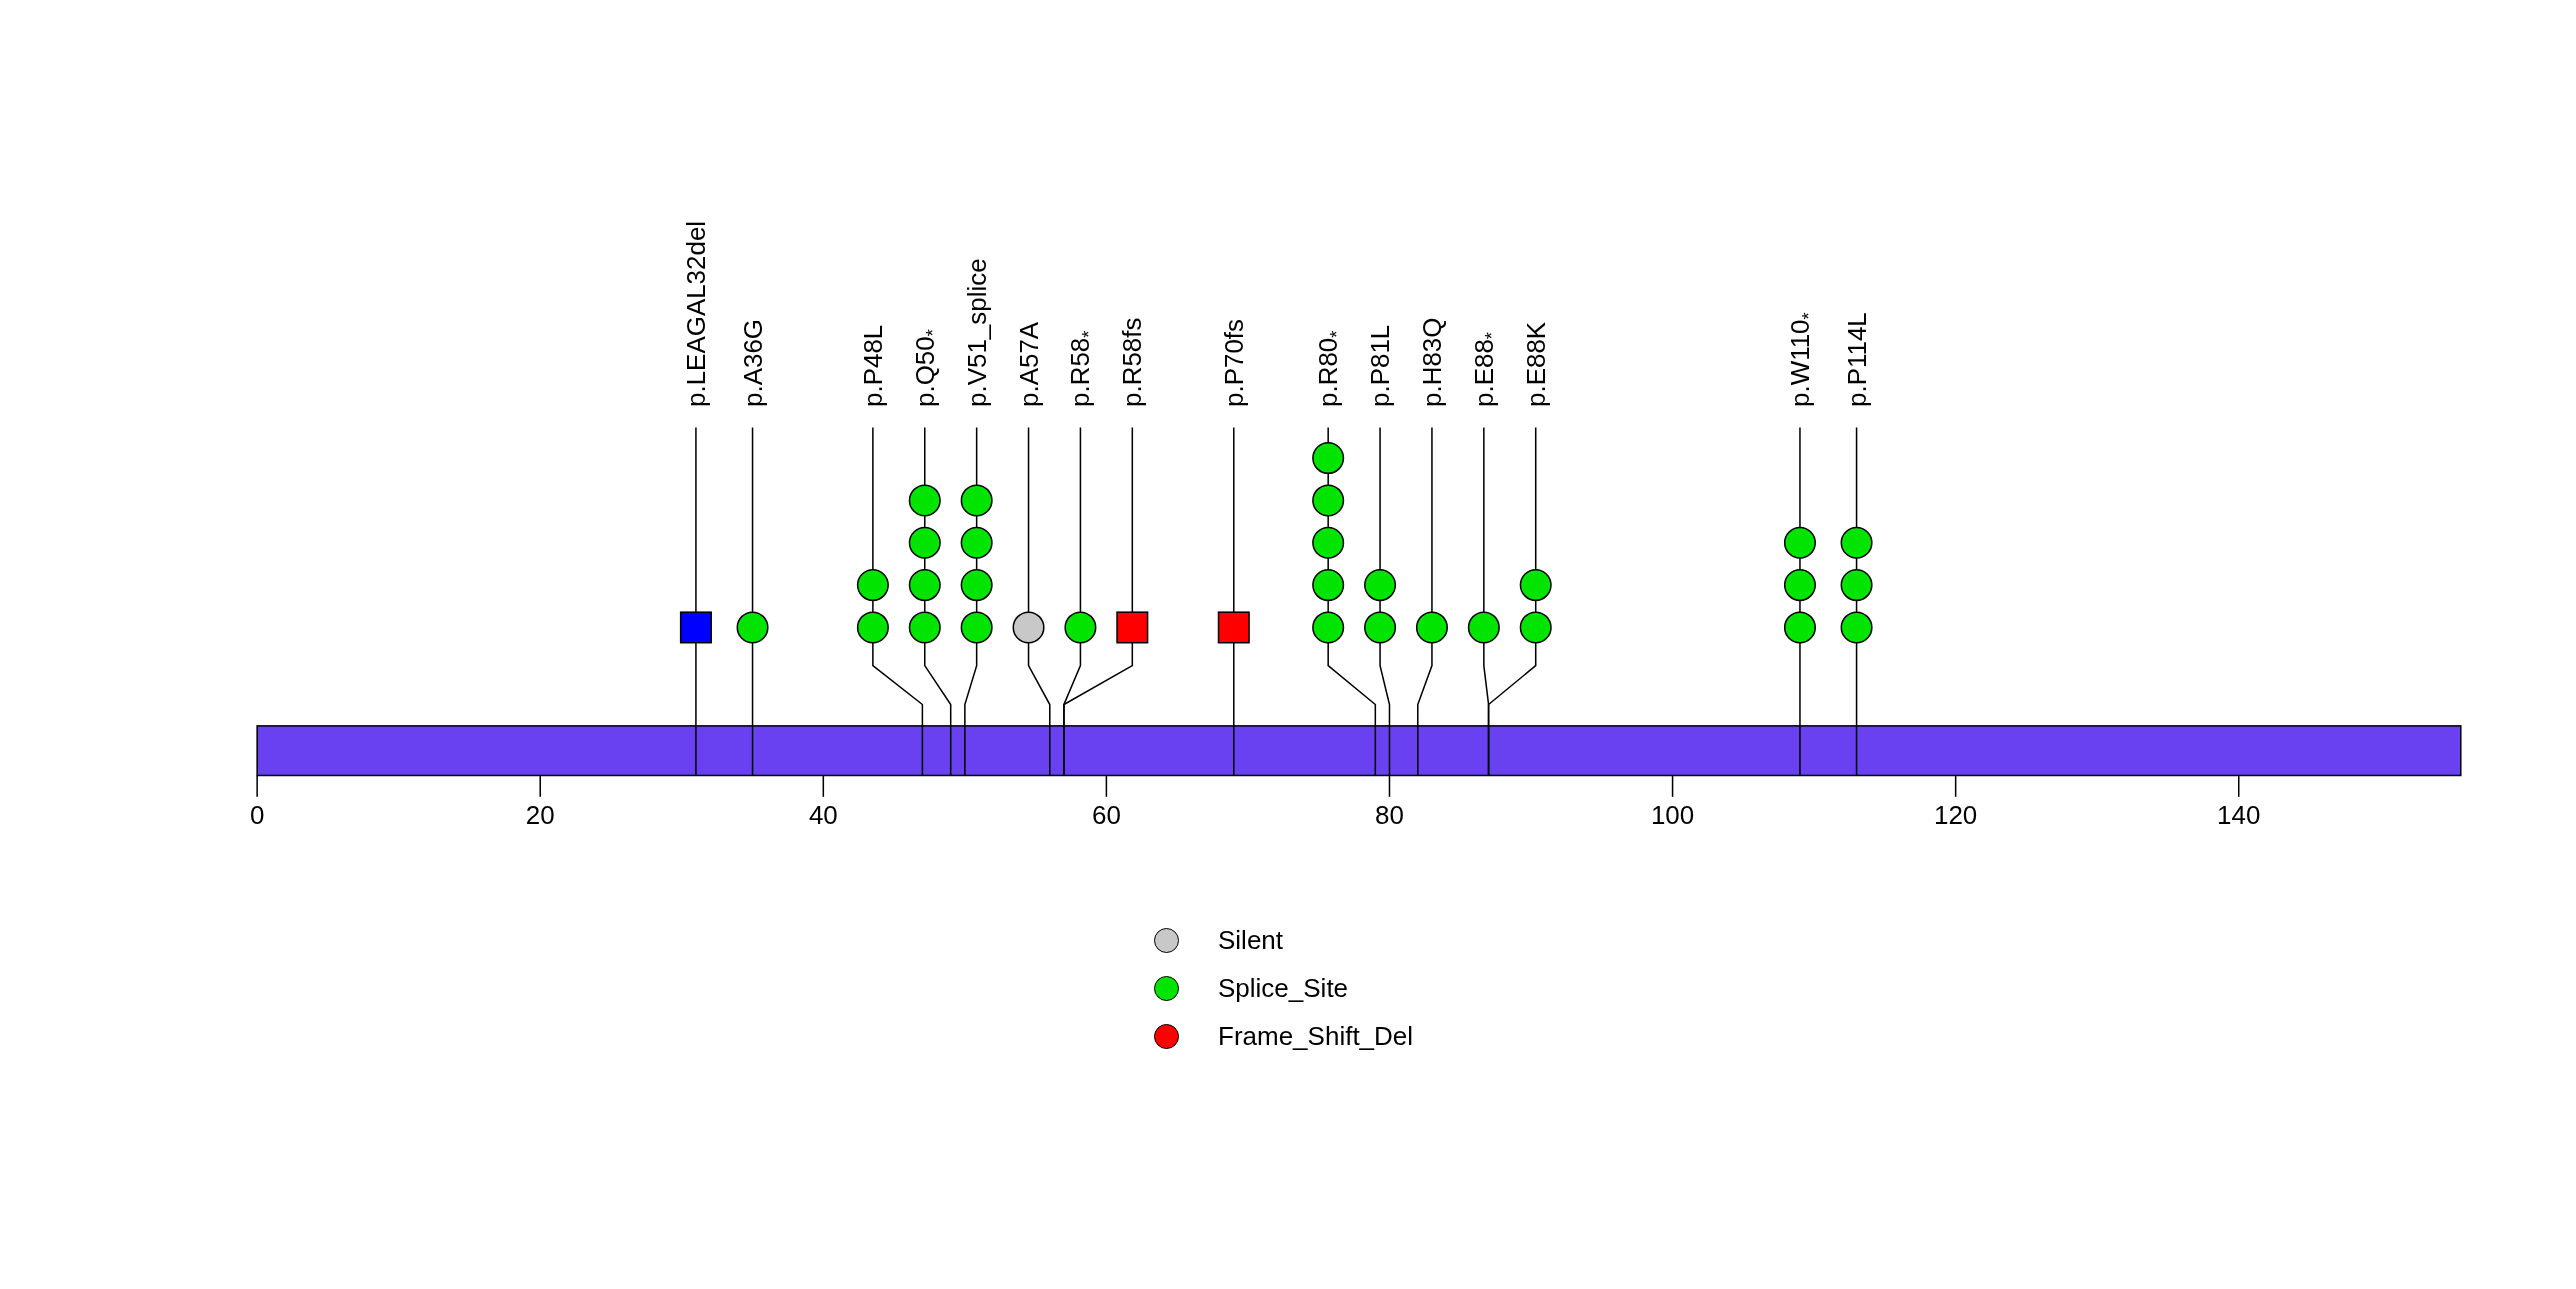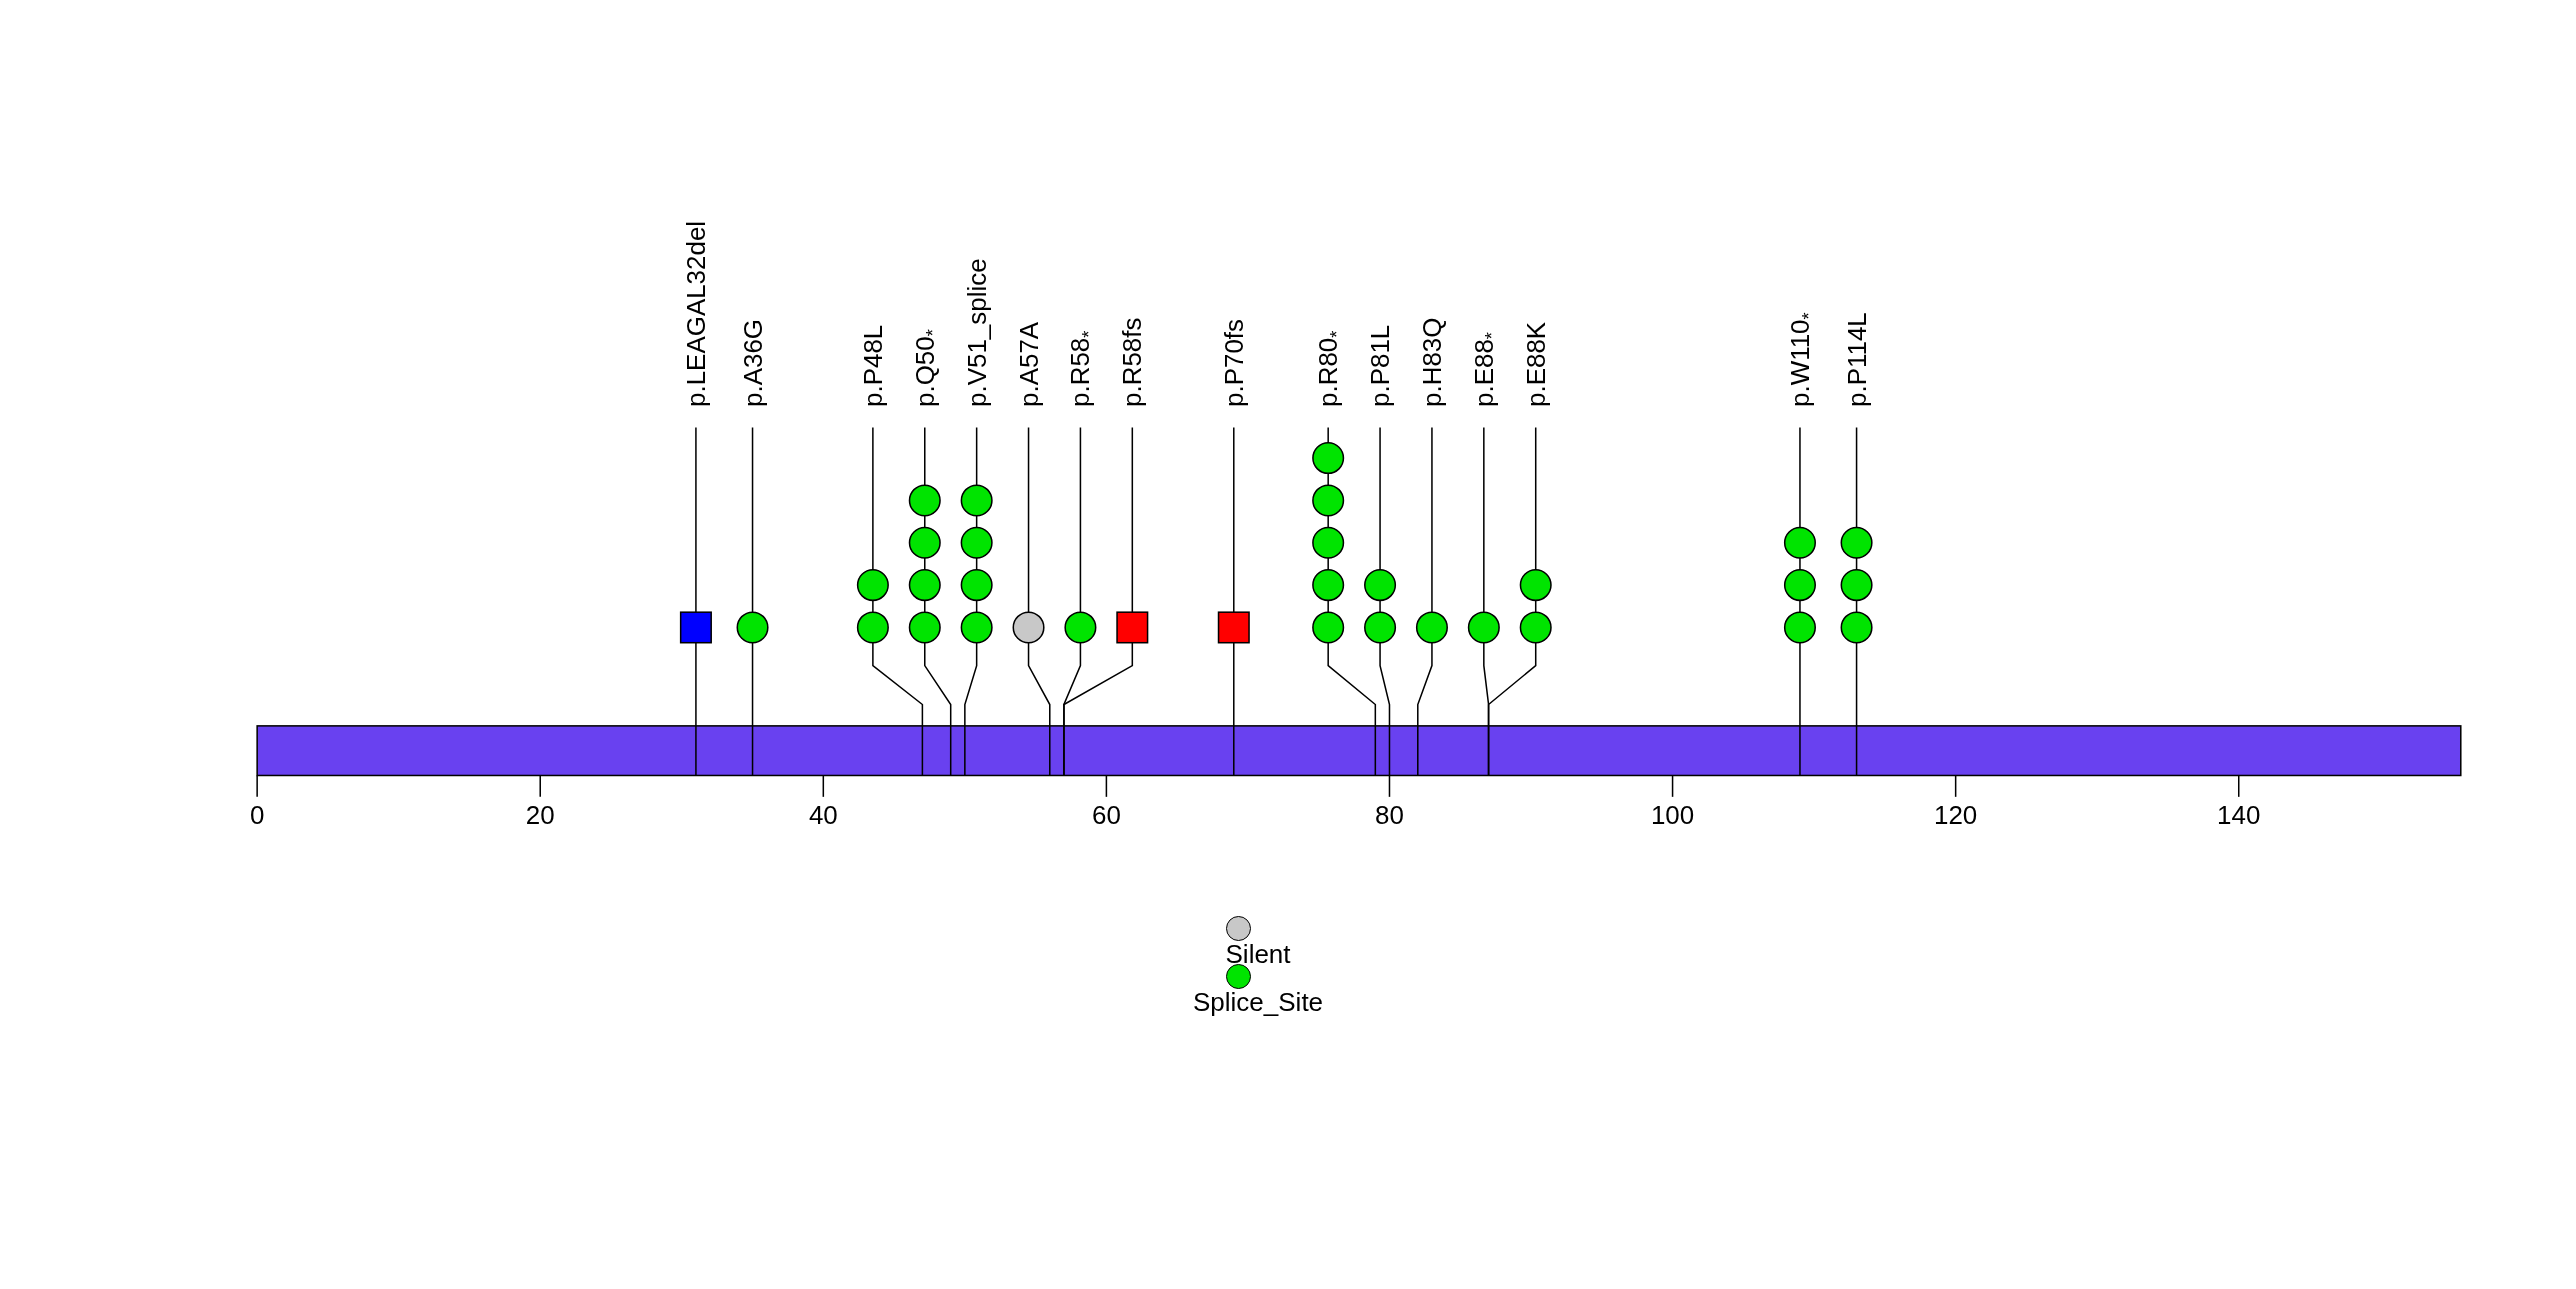--- a/index.html
+++ b/index.html
@@ -14,21 +14,20 @@
   #plot-svg { position: absolute; left: 0; top: 0; }
   #legend {
     position: absolute;
     left: 1154px;
     top: 916px;
   }
   .legend-item {
     display: flex;
     align-items: center;
     height: 48px;
-    flex-direction: column;
   }
   .legend-swatch {
     width: 25px;
     height: 25px;
     border: 1.5px solid #000000;
     border-radius: 50%;
     box-sizing: border-box;
     flex: 0 0 auto;
   }
   .legend-label {
@@ -165,16 +164,20 @@
 
   <div id="legend">
     <div class="legend-item">
       <span class="legend-swatch" style="background-color: rgb(200, 200, 200);"></span>
       <span class="legend-label">Silent</span>
     </div>
     <div class="legend-item">
       <span class="legend-swatch" style="background-color: rgb(0, 228, 0);"></span>
       <span class="legend-label">Splice_Site</span>
     </div>
+    <div class="legend-item">
+      <span class="legend-swatch" style="background-color: rgb(255, 0, 0);"></span>
+      <span class="legend-label">Frame_Shift_Del</span>
+    </div>
   </div>
 
 </div>
 
 
 </body></html>

